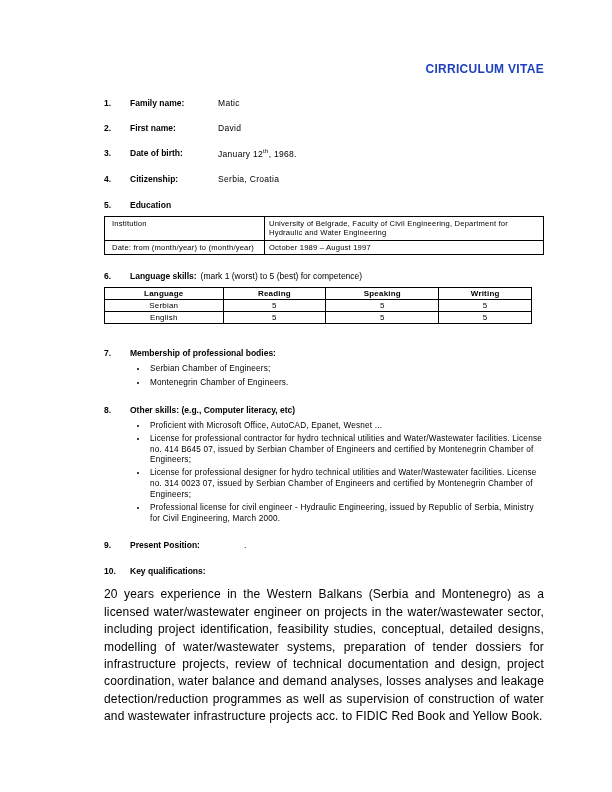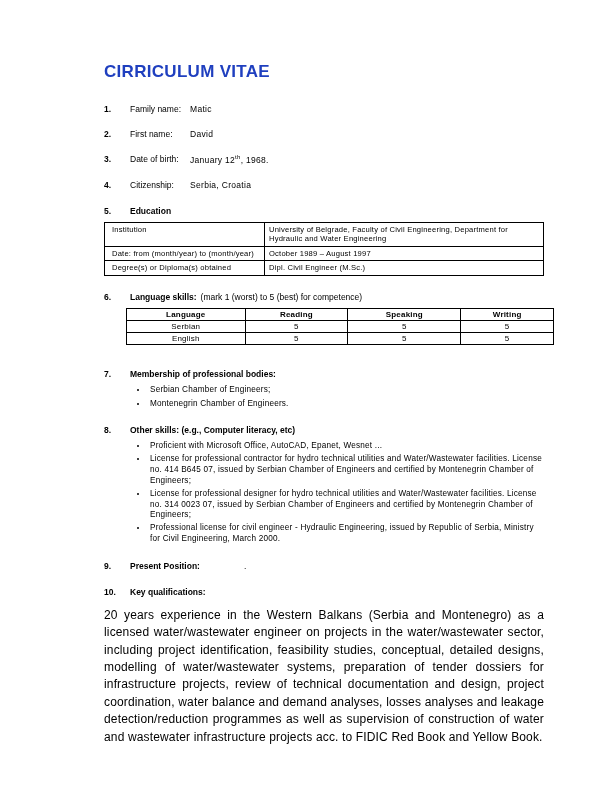--- a/index.html
+++ b/index.html
@@ -22,42 +22,42 @@
     height: 792px;
     padding: 0;
   }
   .content {
     position: absolute;
     left: 104px;
     top: 62px;
     width: 440px;
   }
   .doc-title {
-    text-align: left;
+    text-align: right;
     color: #1f3fbf;
     font-weight: bold;
-    font-size: 17px;
+    font-size: 12px;
     letter-spacing: 0.3px;
     margin-bottom: 22px;
   }
   .item-row {
     display: flex;
     align-items: flex-start;
     margin-bottom: 15px;
     font-size: 8.5px;
   }
   .item-num {
     width: 26px;
     flex: none;
     font-weight: bold;
   }
   .item-label {
-    width: 60px;
+    width: 88px;
     flex: none;
-    font-weight: normal;
+    font-weight: bold;
   }
   .item-value {
     flex: 1;
     letter-spacing: 0.3px;
   }
   .item-value sup {
     font-size: 6px;
     vertical-align: super;
   }
   .section-head {
@@ -81,21 +81,21 @@
   table.edu td {
     border: 1px solid #000000;
     padding: 2px 4px;
     vertical-align: top;
     line-height: 1.25;
     letter-spacing: 0.2px;
   }
   table.edu td.left-col { width: 148px; padding-left: 7px; }
   table.lang {
     width: 428px;
-    margin-left: 22px;
+    margin-left: 0;
     margin-top: 2px;
   }
   table.lang td, table.lang th {
     border: 1px solid #000000;
     padding: 1px 4px;
     text-align: center;
     font-size: 8px;
     font-weight: normal;
     letter-spacing: 0.2px;
   }
@@ -165,24 +165,20 @@
       <table class="edu">
         <tbody>
             <tr>
           <td class="left-col">Institution</td>
           <td>University of Belgrade, Faculty of Civil Engineering, Department for Hydraulic and Water Engineering</td>
         </tr>
         <tr>
           <td class="left-col">Date: from (month/year) to (month/year)</td>
           <td>October 1989 – August 1997</td>
         </tr>
-        <tr>
-          <td class="left-col">Degree(s) or Diploma(s) obtained</td>
-          <td>Dipl. Civil Engineer (M.Sc.)</td>
-        </tr>
       </tbody>
         </table>
     </div>
 
     <div class="section-head">
       <div class="item-num">6.</div>
       <div>Language skills:</div>
       <div class="normal">(mark 1 (worst) to 5 (best) for competence)</div>
     </div>
 

